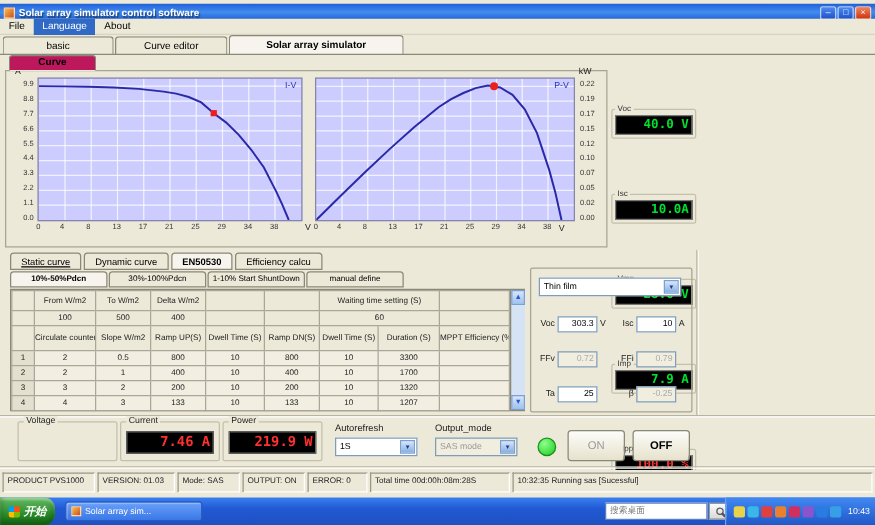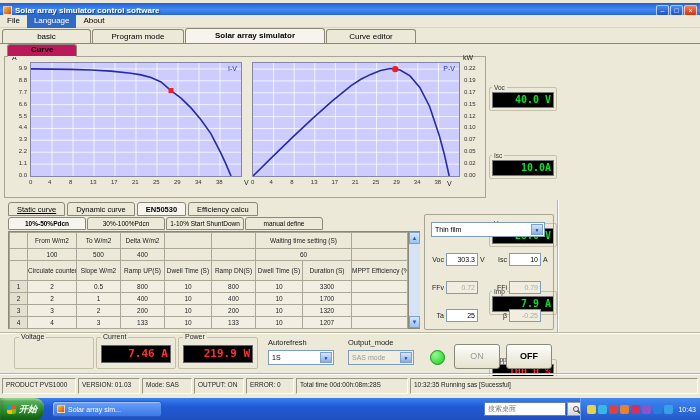--- a/index.html
+++ b/index.html
@@ -128,23 +128,22 @@
   </div>
 
   <div class="menubar">
       <span class="menuitem">File</span>
       <span class="menuitem hl">Language</span>
       <span class="menuitem">About</span>
     </div>
 
   <div class="maintabs">
       <div class="mtab" style="width: 89px;">basic</div>
-      <div class="mtab" style="width: 92px;">Program mode</div>
+      <div class="mtab" style="width: 90px;">Curve editor</div>
       <div class="mtab sel" style="width: 140px;">Solar array simulator</div>
-      <div class="mtab" style="width: 90px;">Curve editor</div>
     </div>
   <div class="tabline"></div>
 
   <div class="curvetab">Curve</div>
   <div class="chartsbox"></div>
 
   <div class="unit" style="left:12px;top:54px;">A</div>
   <div class="unit" style="left:244px;top:179px;">V</div>
   <div class="unit" style="left:463px;top:54px;">kW</div>
   <div class="unit" style="left:447px;top:180px;">V</div>

